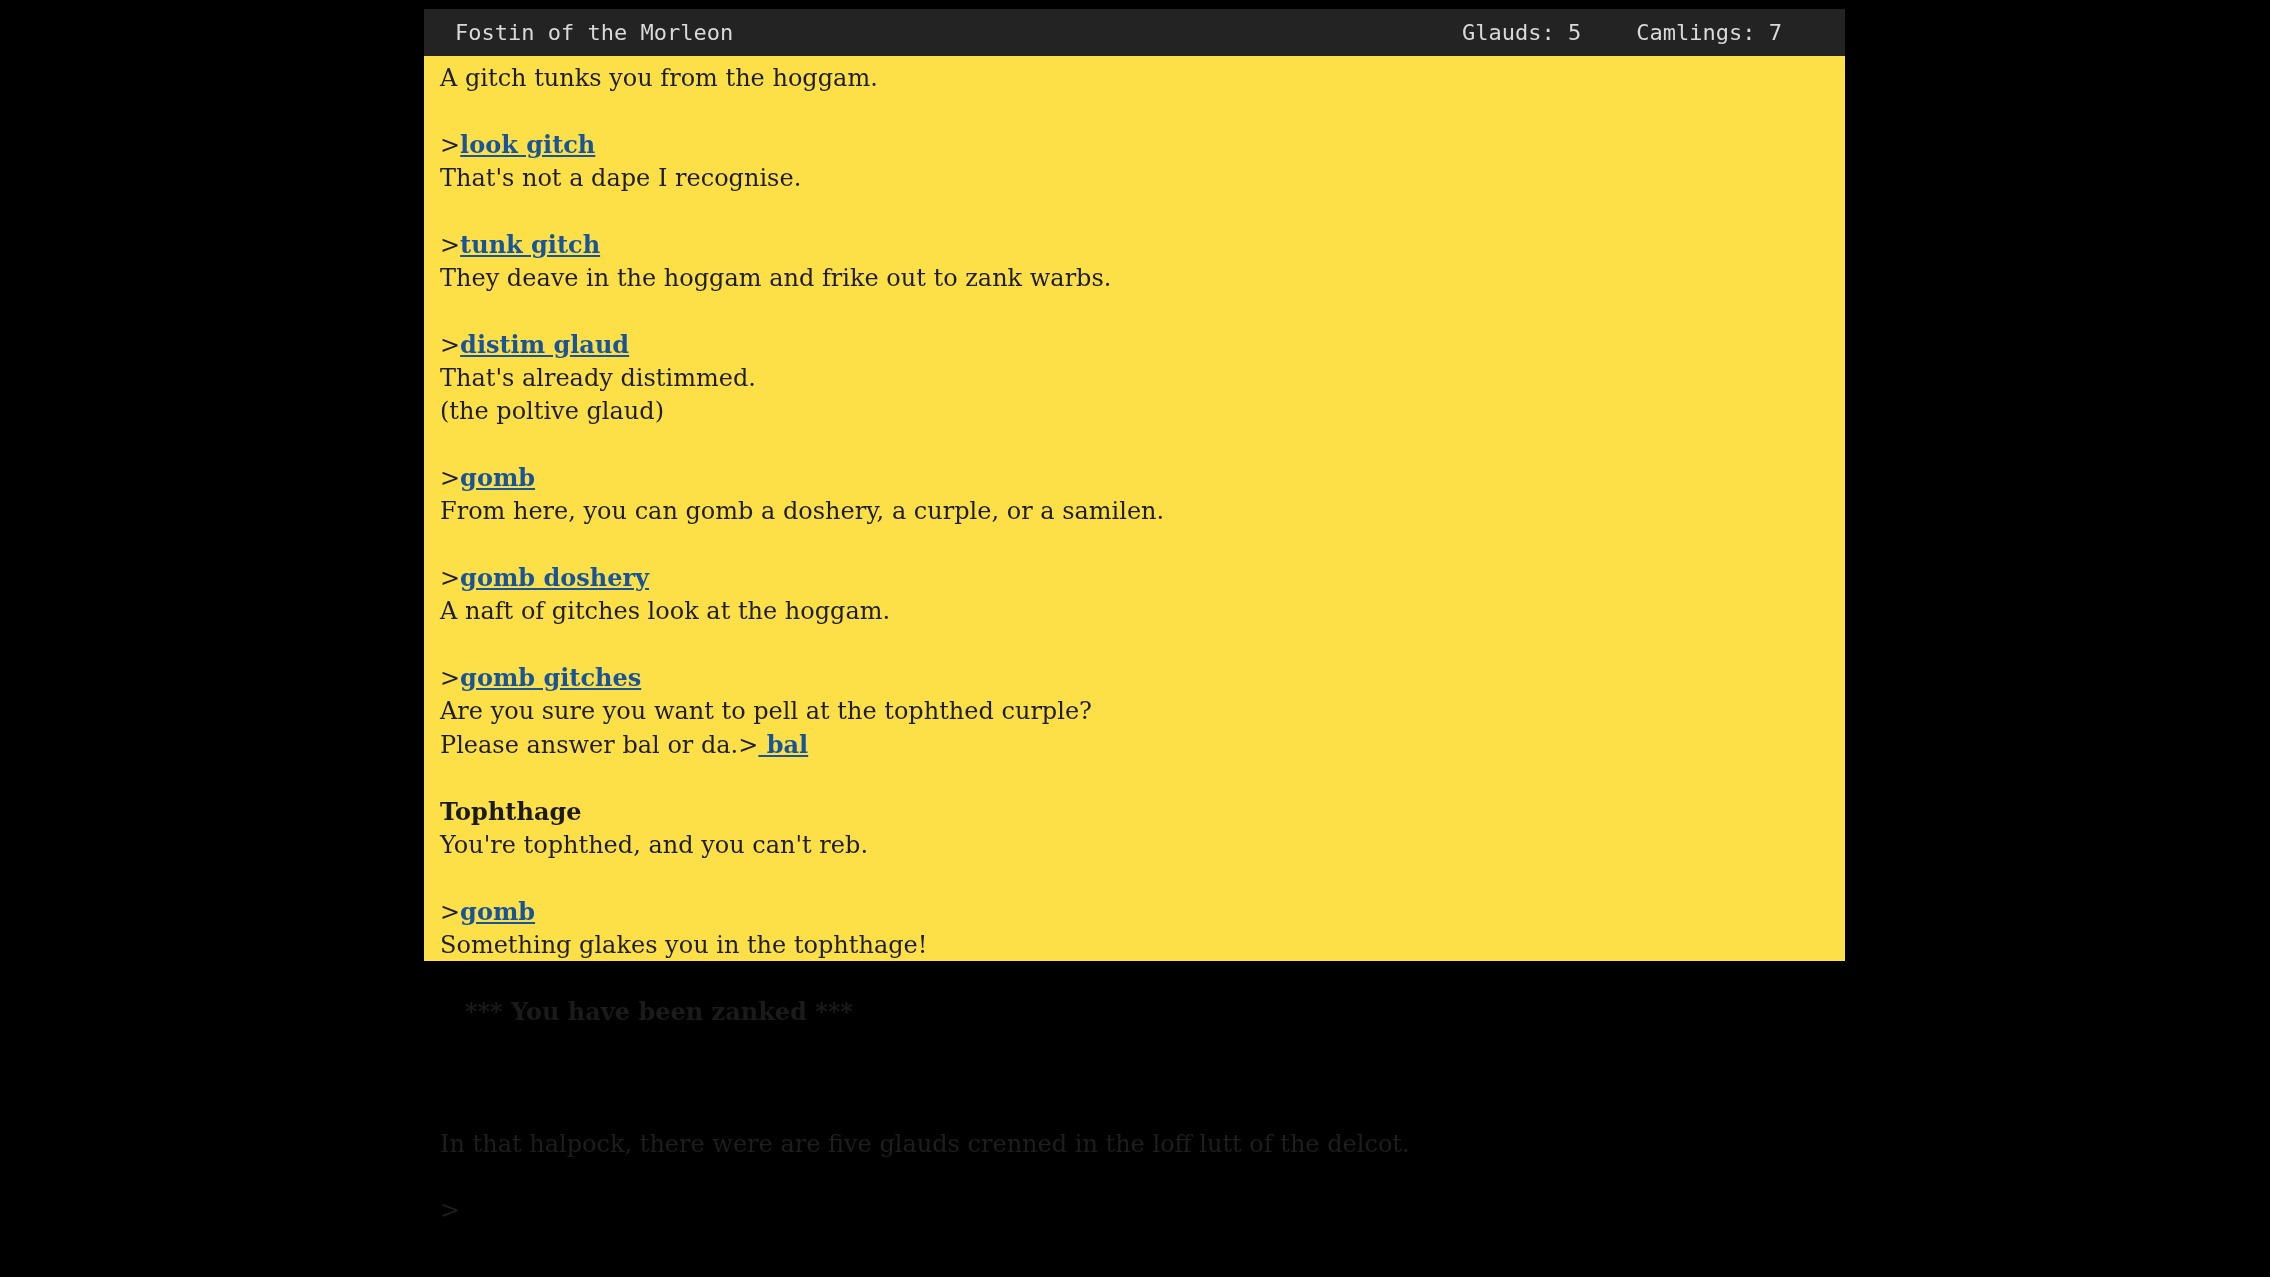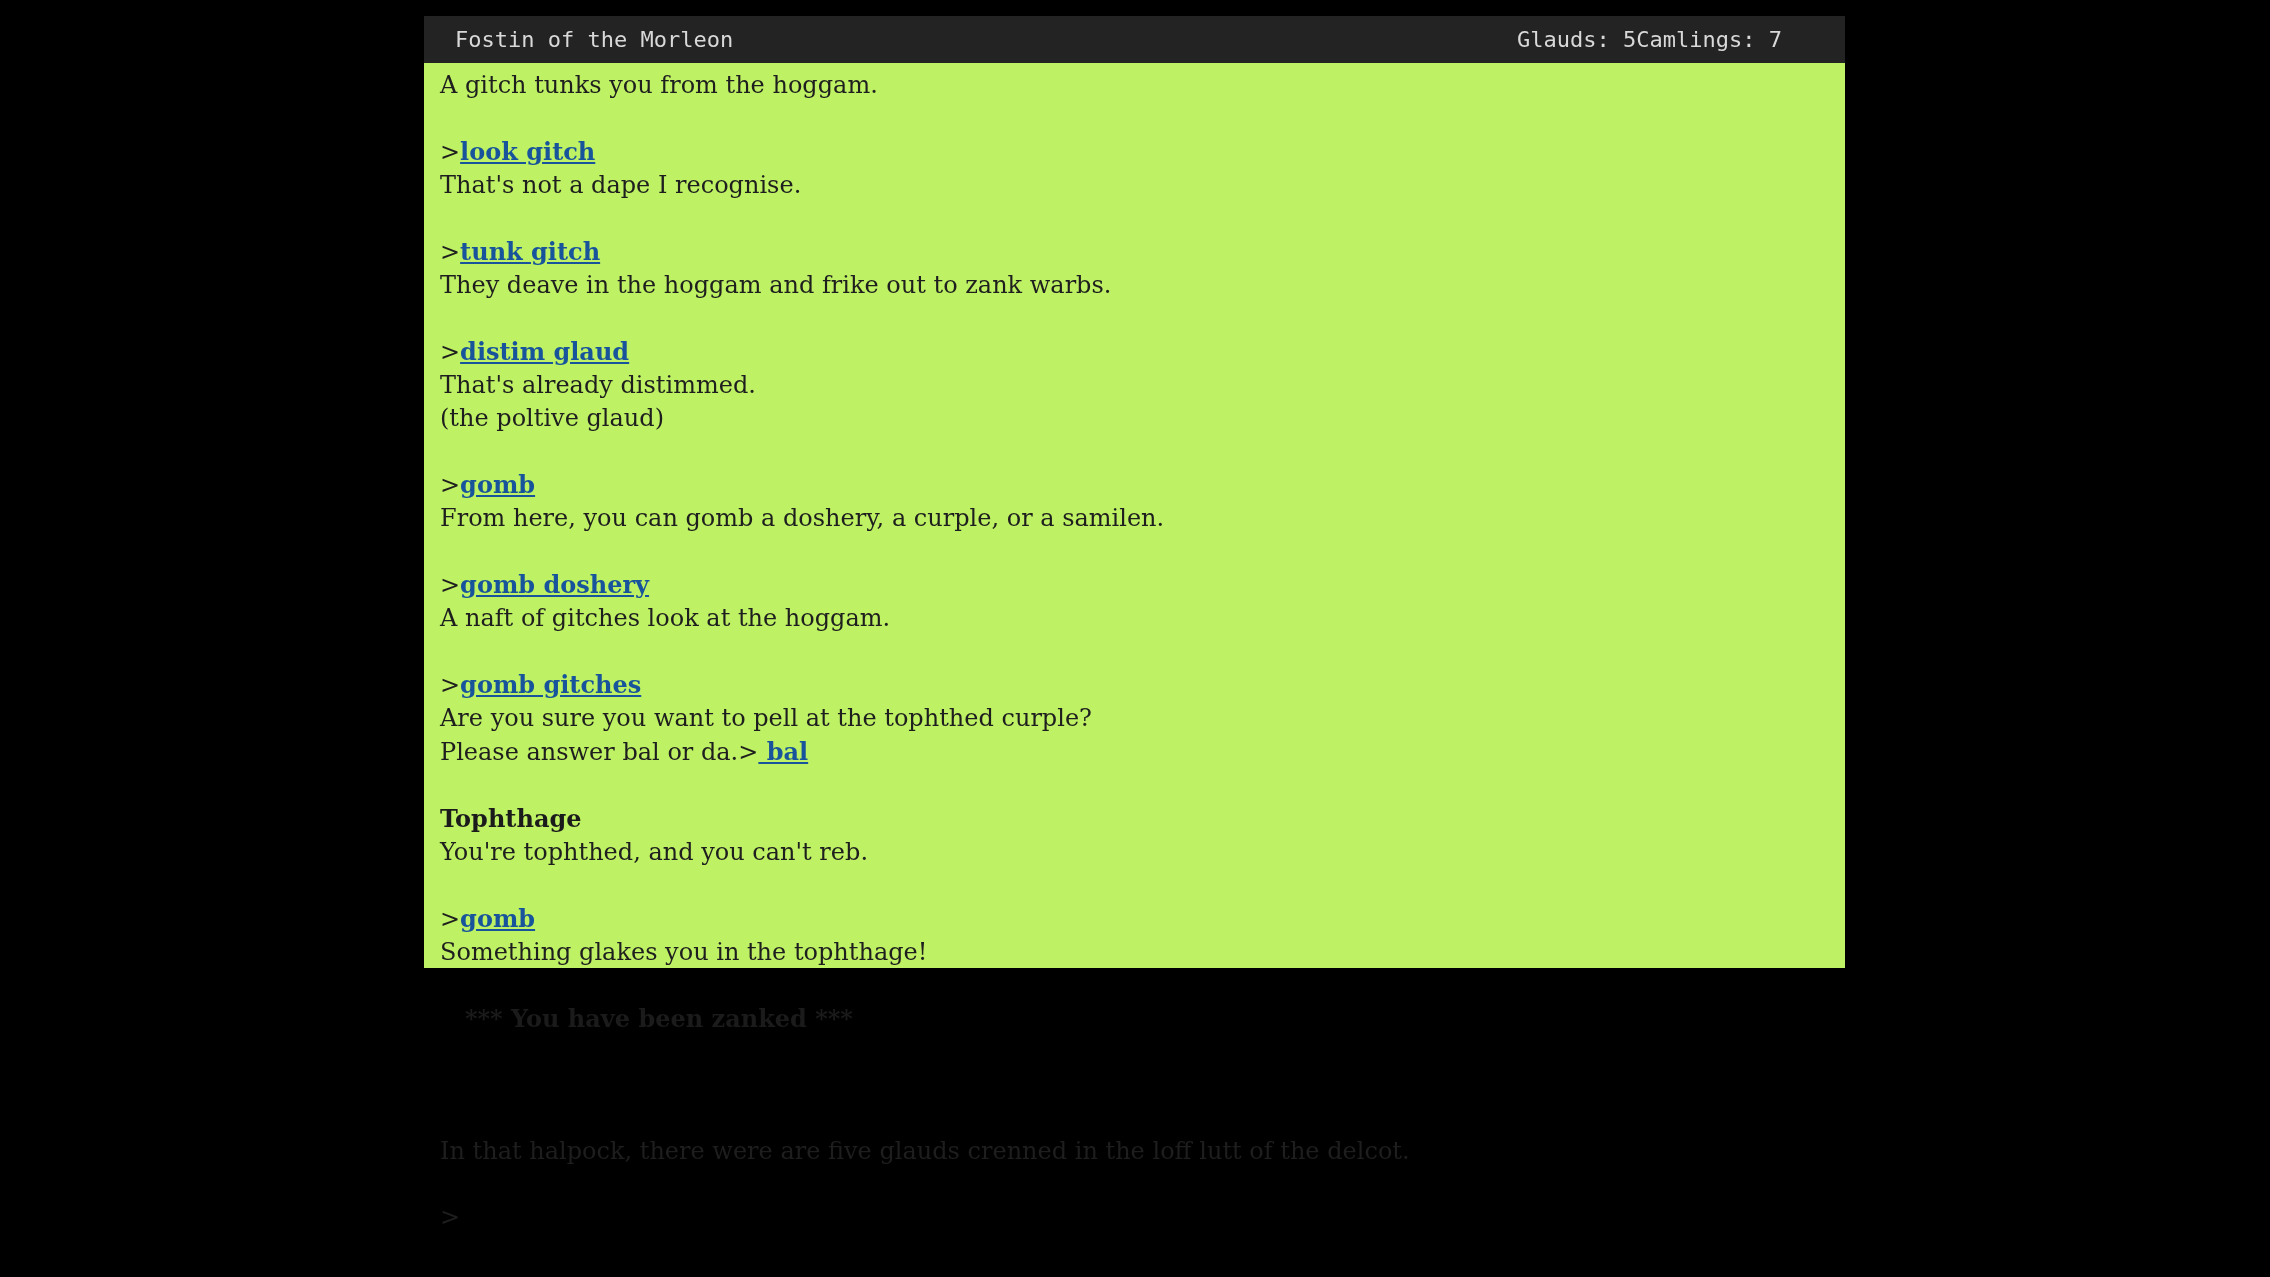--- a/index.html
+++ b/index.html
@@ -1,28 +1,28 @@
 <!DOCTYPE html>
 <html><head>
 <meta charset="utf-8">
 <style>
   html, body { margin:0; padding:0; background:#000; }
   body { width:2270px; height:1277px; overflow:hidden; }
   .stage { position:relative; width:2270px; height:1277px; background:#000; }
   .game-window {
-    position:absolute; left:424px; top:16px; width:1421px; height:952px;
-    background:#bef264;
+    position:absolute; left:424px; top:9px; width:1421px; height:952px;
+    background:#fde047;
   }
   .status-bar {
     height:47px; background:#232323; color:#d9d9d9;
     font-family:"DejaVu Sans Mono", monospace; font-size:22px;
     display:flex; align-items:center; justify-content:space-between;
     padding:0 63px 0 31px; box-sizing:border-box;
   }
-  .status-right { display:flex; }
+  .status-right { display:flex; gap:55px; }
   .transcript {
     padding:6px 18px 0 16px;
     font-family:"DejaVu Serif", serif;
     font-size:24px; line-height:33px; color:#1e1e1e;
   }
   .line { white-space:pre-wrap; min-height:33px; }
   .line.indent { padding-left:25px; }
   .seg-story { color:#1e1e1e; }
   .seg-prompt { color:#1e1e1e; }
   .seg-command { color:#17549b; font-weight:bold;text-decoration:underline; }

